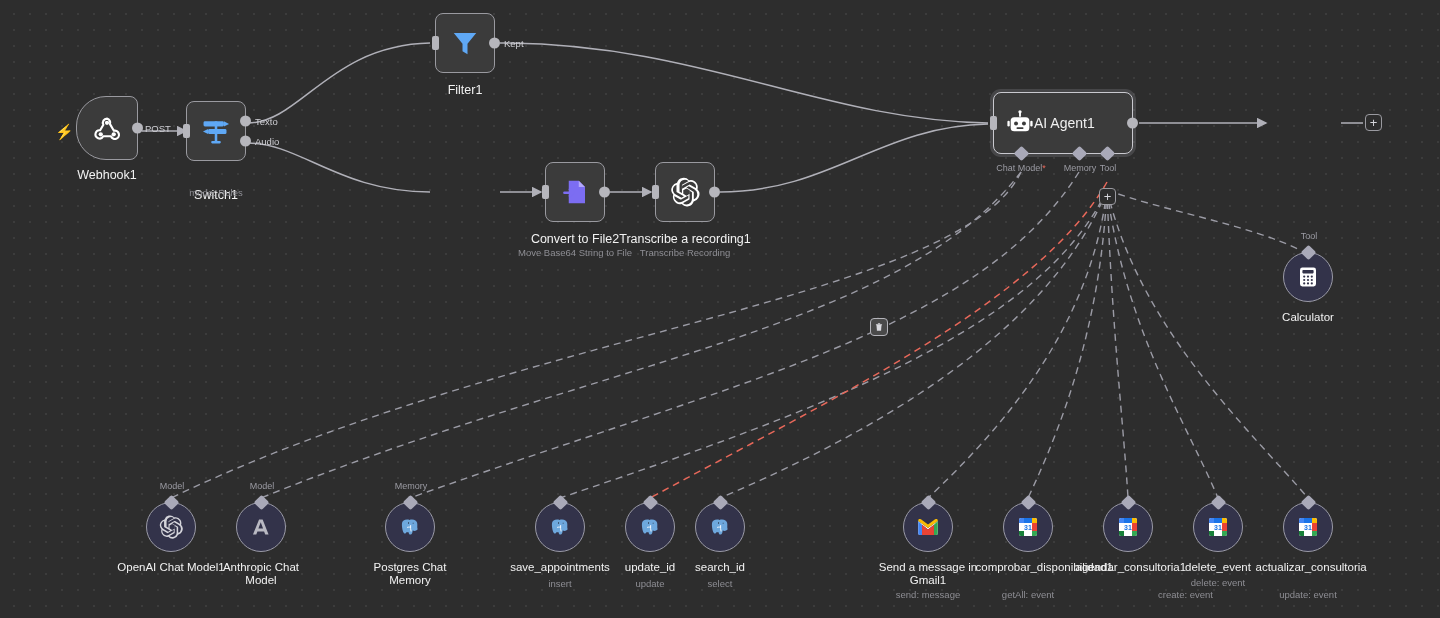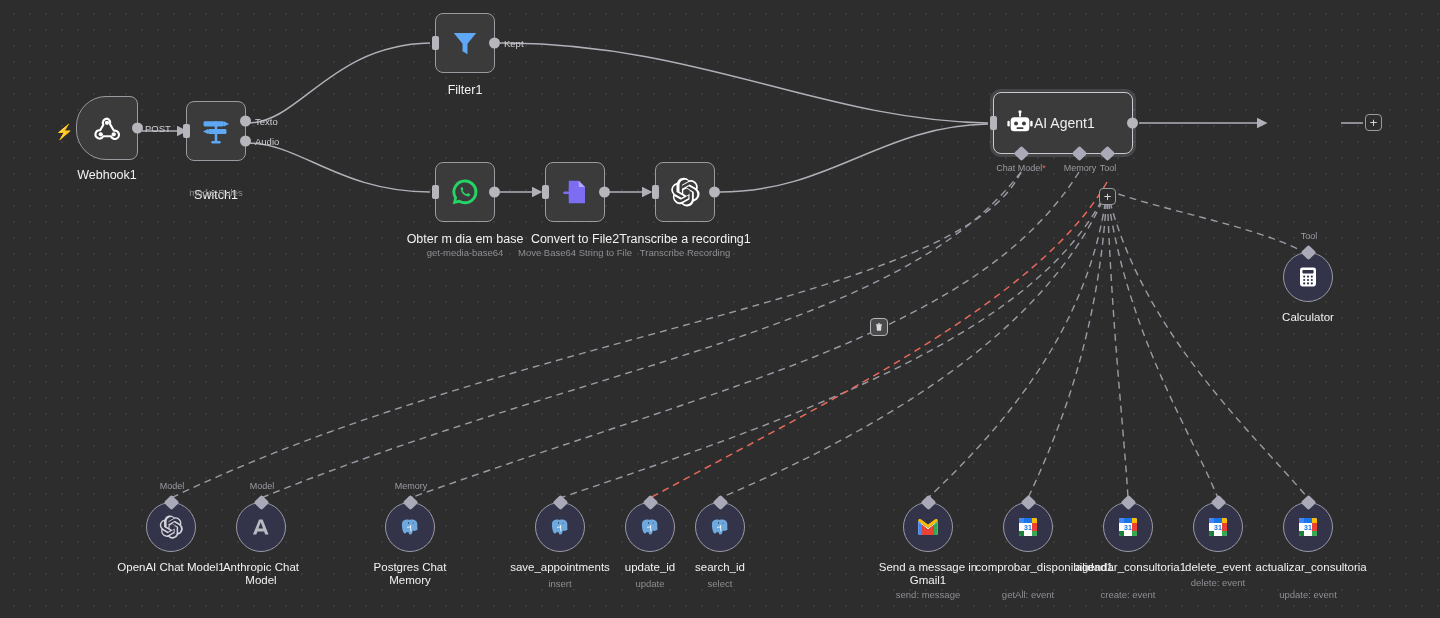--- a/index.html
+++ b/index.html
@@ -240,30 +240,20 @@
   <div class="node" style="left:435px; top:13px;">
     <div class="port-in"></div>
     <svg class="icon" width="30" height="30" viewBox="0 0 24 24">
       <polygon points="3,4 21,4 14,12.5 14,21 10,18.5 10,12.5" fill="#5fa8f5"></polygon>
     </svg>
     <div class="port-out"></div>
     <div class="port-label" style="left:68px; top:50%;">Kept</div>
     <div class="node-label" style="top:70px;">Filter1</div>
   </div>
 
-  <div class="node" style="left:435px; top:162px;">
-    <div class="port-in"></div>
-    <svg class="icon" width="32" height="32" viewBox="0 0 24 24">
-      <path d="M12 2.6A9.3 9.3 0 0 0 3.9 16.6L2.8 21.2l4.8-1.1A9.3 9.3 0 1 0 12 2.6zm0 2.2a7.1 7.1 0 1 1-3.7 13.2l-.4-.2-2.4.6.6-2.3-.2-.4A7.1 7.1 0 0 1 12 4.8z" fill="#25d366"></path>
-      <path d="M9.6 8.2c.4 0 .7.5.9 1s.3.6.1.9-.5.5-.3.9a5 5 0 0 0 2.6 2.5c.4.2.6-.1.9-.4s.4-.3.8-.1l1.3.7c.2.5-.5 1.6-1.6 1.6a6.6 6.6 0 0 1-5.5-5.5c0-.9.5-1.6.8-1.6z" fill="#25d366"></path>
-    </svg>
-    <div class="port-out"></div>
-    <div class="node-label" style="top:70px; width:170px;">Obter m dia em base</div>
-    <div class="node-sub" style="top:84px;">get-media-base64</div>
-  </div>
 
   <div class="node" style="left:545px; top:162px;">
     <div class="port-in"></div>
     <svg class="icon" width="30" height="30" viewBox="0 0 24 24">
       <path d="M7 3h8l5 5v13H7z" fill="#7c6df2"></path>
       <path d="M15 3l5 5h-5z" fill="#b3a8fa"></path>
       <path d="M3.5 12.5h7m0 0-2.6-2.6m2.6 2.6-2.6 2.6" stroke="#7c6df2" stroke-width="2" fill="none" stroke-linecap="round" stroke-linejoin="round"></path>
     </svg>
     <div class="port-out"></div>
     <div class="node-label" style="top:70px; width:151px;">Convert to File2</div>
@@ -439,21 +429,21 @@
       <path d="M3 5a2 2 0 0 1 2-2h3v5H3z" fill="#4285f4"></path>
       <path d="M16 3h3a2 2 0 0 1 2 2v3h-5z" fill="#fbbc04"></path>
       <path d="M21 16v3a2 2 0 0 1-2 2h-3v-5z" fill="#34a853"></path>
       <path d="M3 16h5v5H5a2 2 0 0 1-2-2z" fill="#188038"></path>
       <path d="M8 3h8v5H8z" fill="#1a73e8"></path>
       <path d="M16 8h5v8h-5z" fill="#ea4335"></path>
       <rect x="8" y="8" width="8" height="8" fill="#ffffff"></rect>
       <text x="12" y="14.6" font-family="Liberation Sans, sans-serif" font-size="7" font-weight="bold" fill="#1a73e8" text-anchor="middle">31</text>
     </svg>
     <div class="node-label" style="width:105px;">agendar_consultoria1</div>
-    <div class="node-sub" style="top:86px;">create: event</div>
+    <div class="node-sub" style="top:86px;text-align:right;">create: event</div>
   </div>
 
   <div class="rnode" style="left:1193px; top:502px;">
     <div class="diamond" style="left:19px; top:-6px;"></div>
     <svg class="icon" width="24" height="24" viewBox="0 0 24 24">
       <rect x="3" y="3" width="18" height="18" rx="2" fill="#ffffff"></rect>
       <path d="M3 5a2 2 0 0 1 2-2h3v5H3z" fill="#4285f4"></path>
       <path d="M16 3h3a2 2 0 0 1 2 2v3h-5z" fill="#fbbc04"></path>
       <path d="M21 16v3a2 2 0 0 1-2 2h-3v-5z" fill="#34a853"></path>
       <path d="M3 16h5v5H5a2 2 0 0 1-2-2z" fill="#188038"></path>

